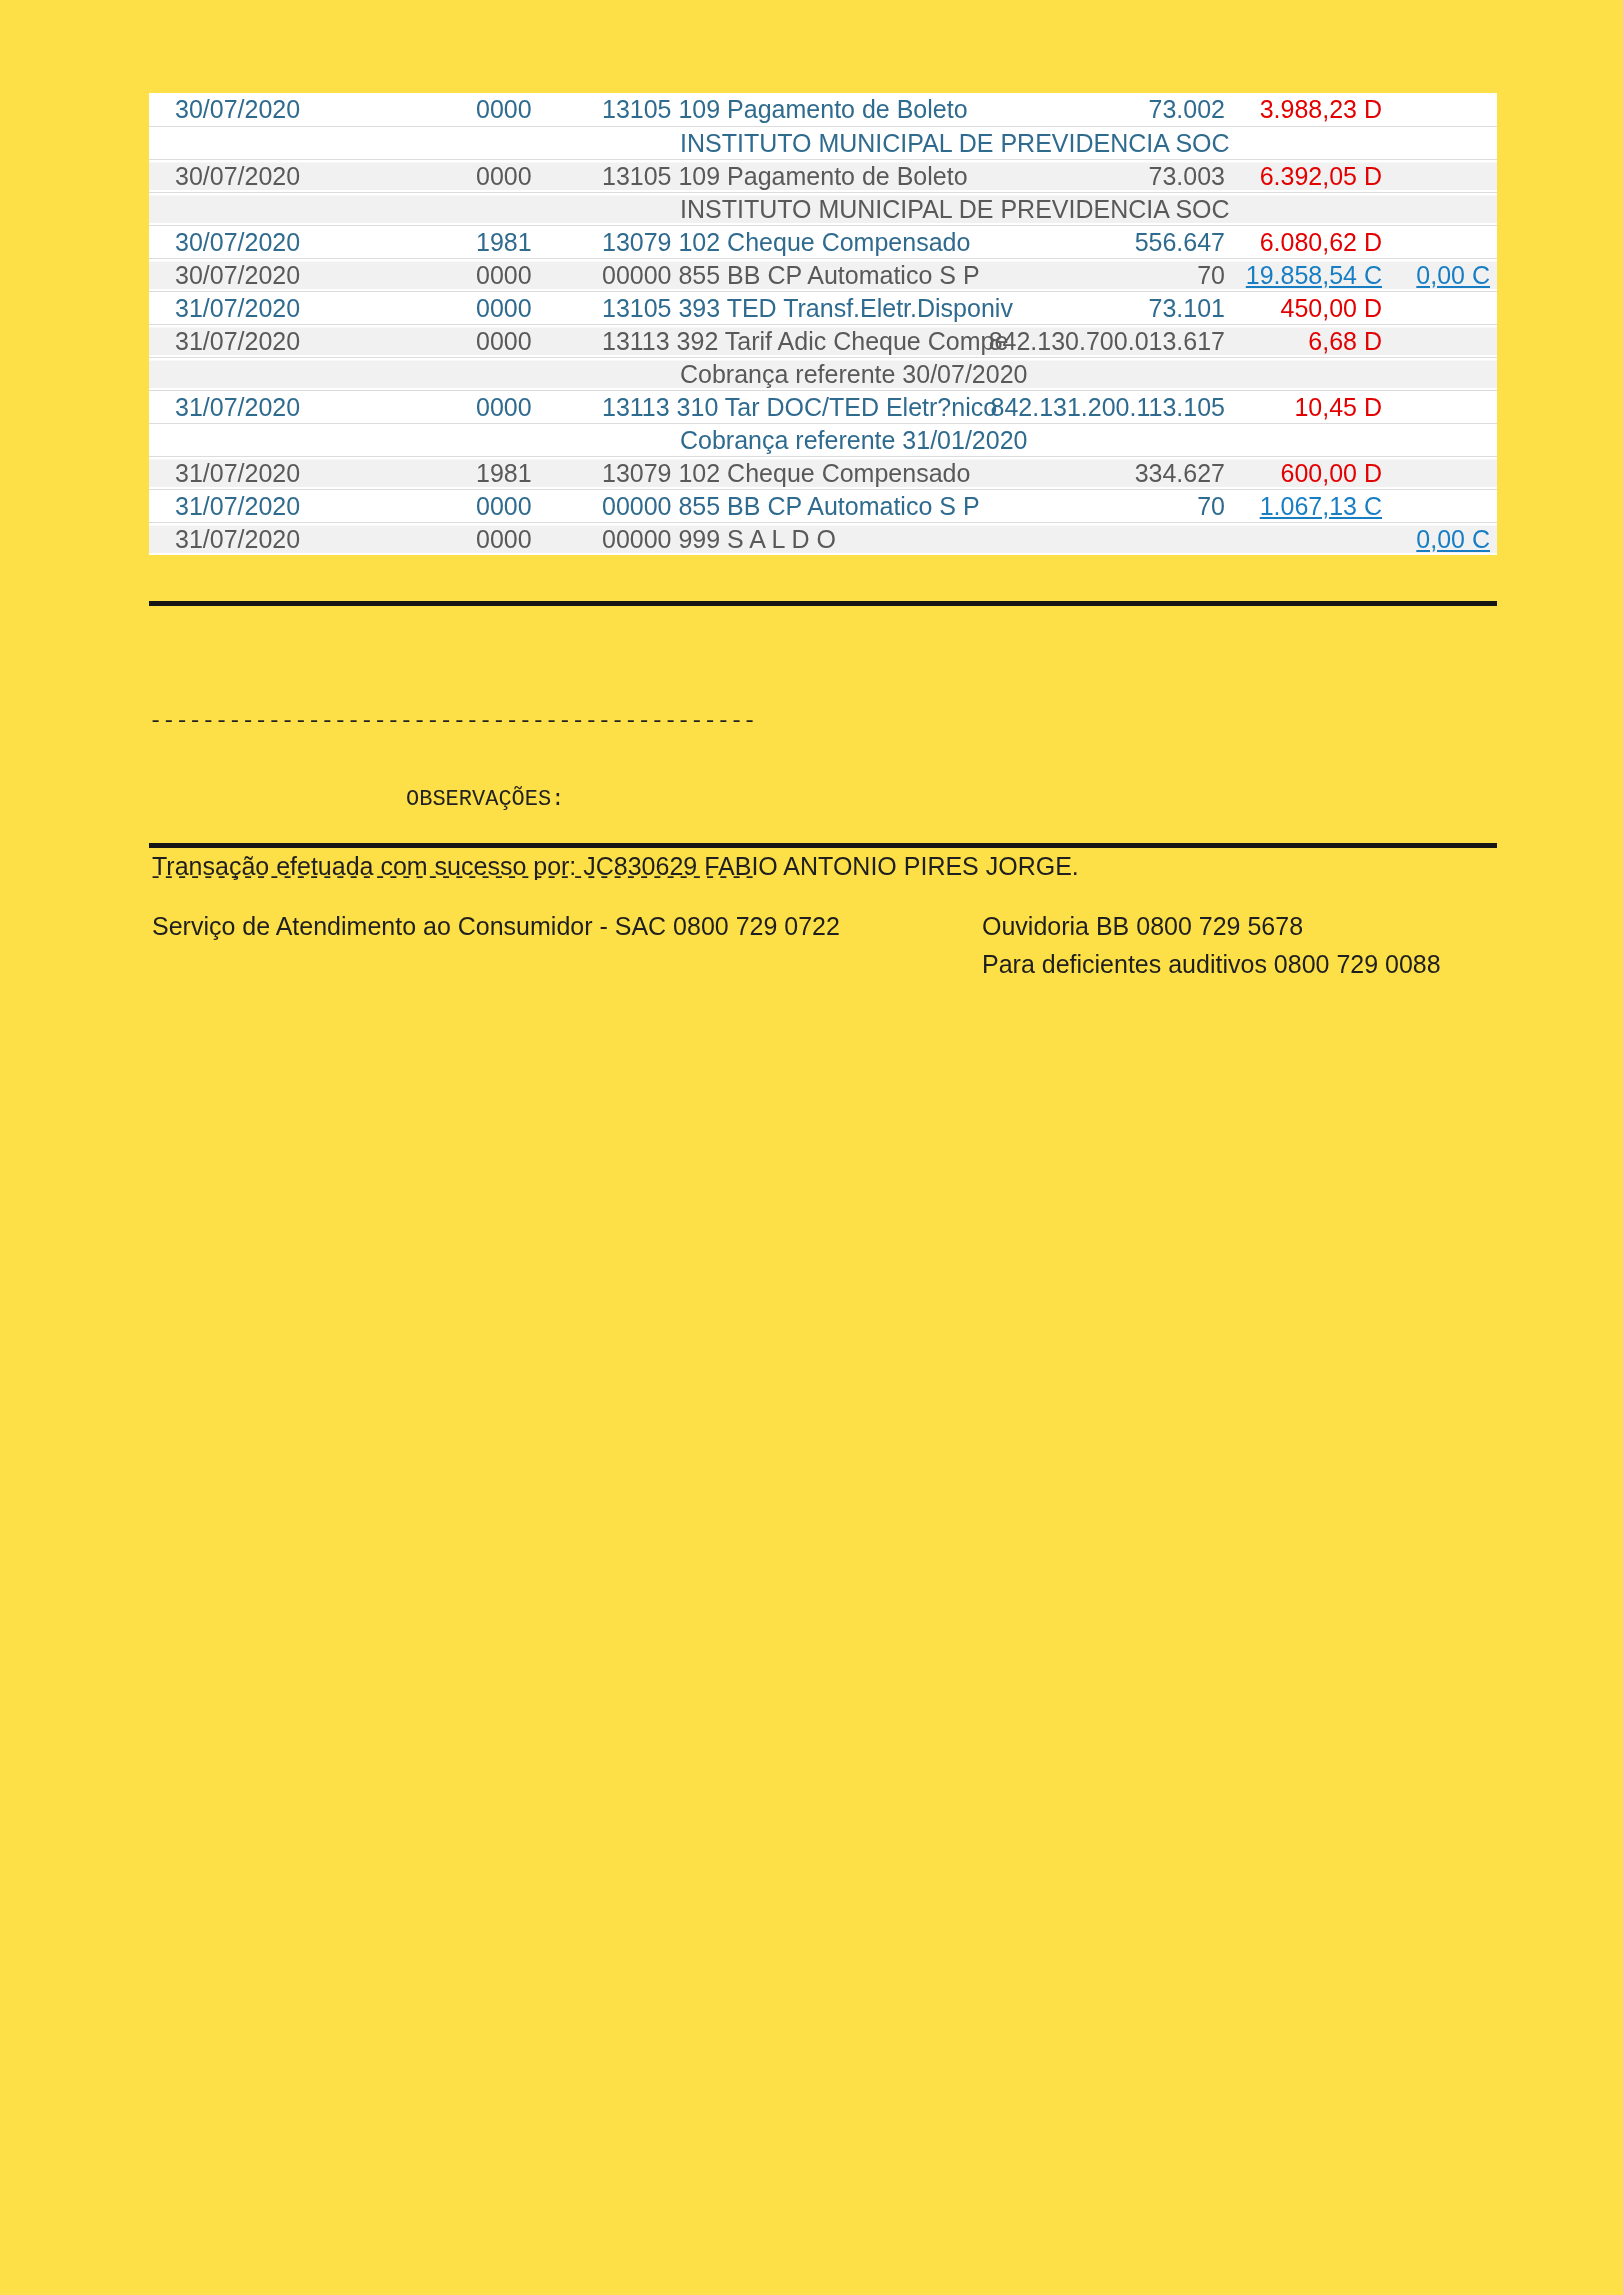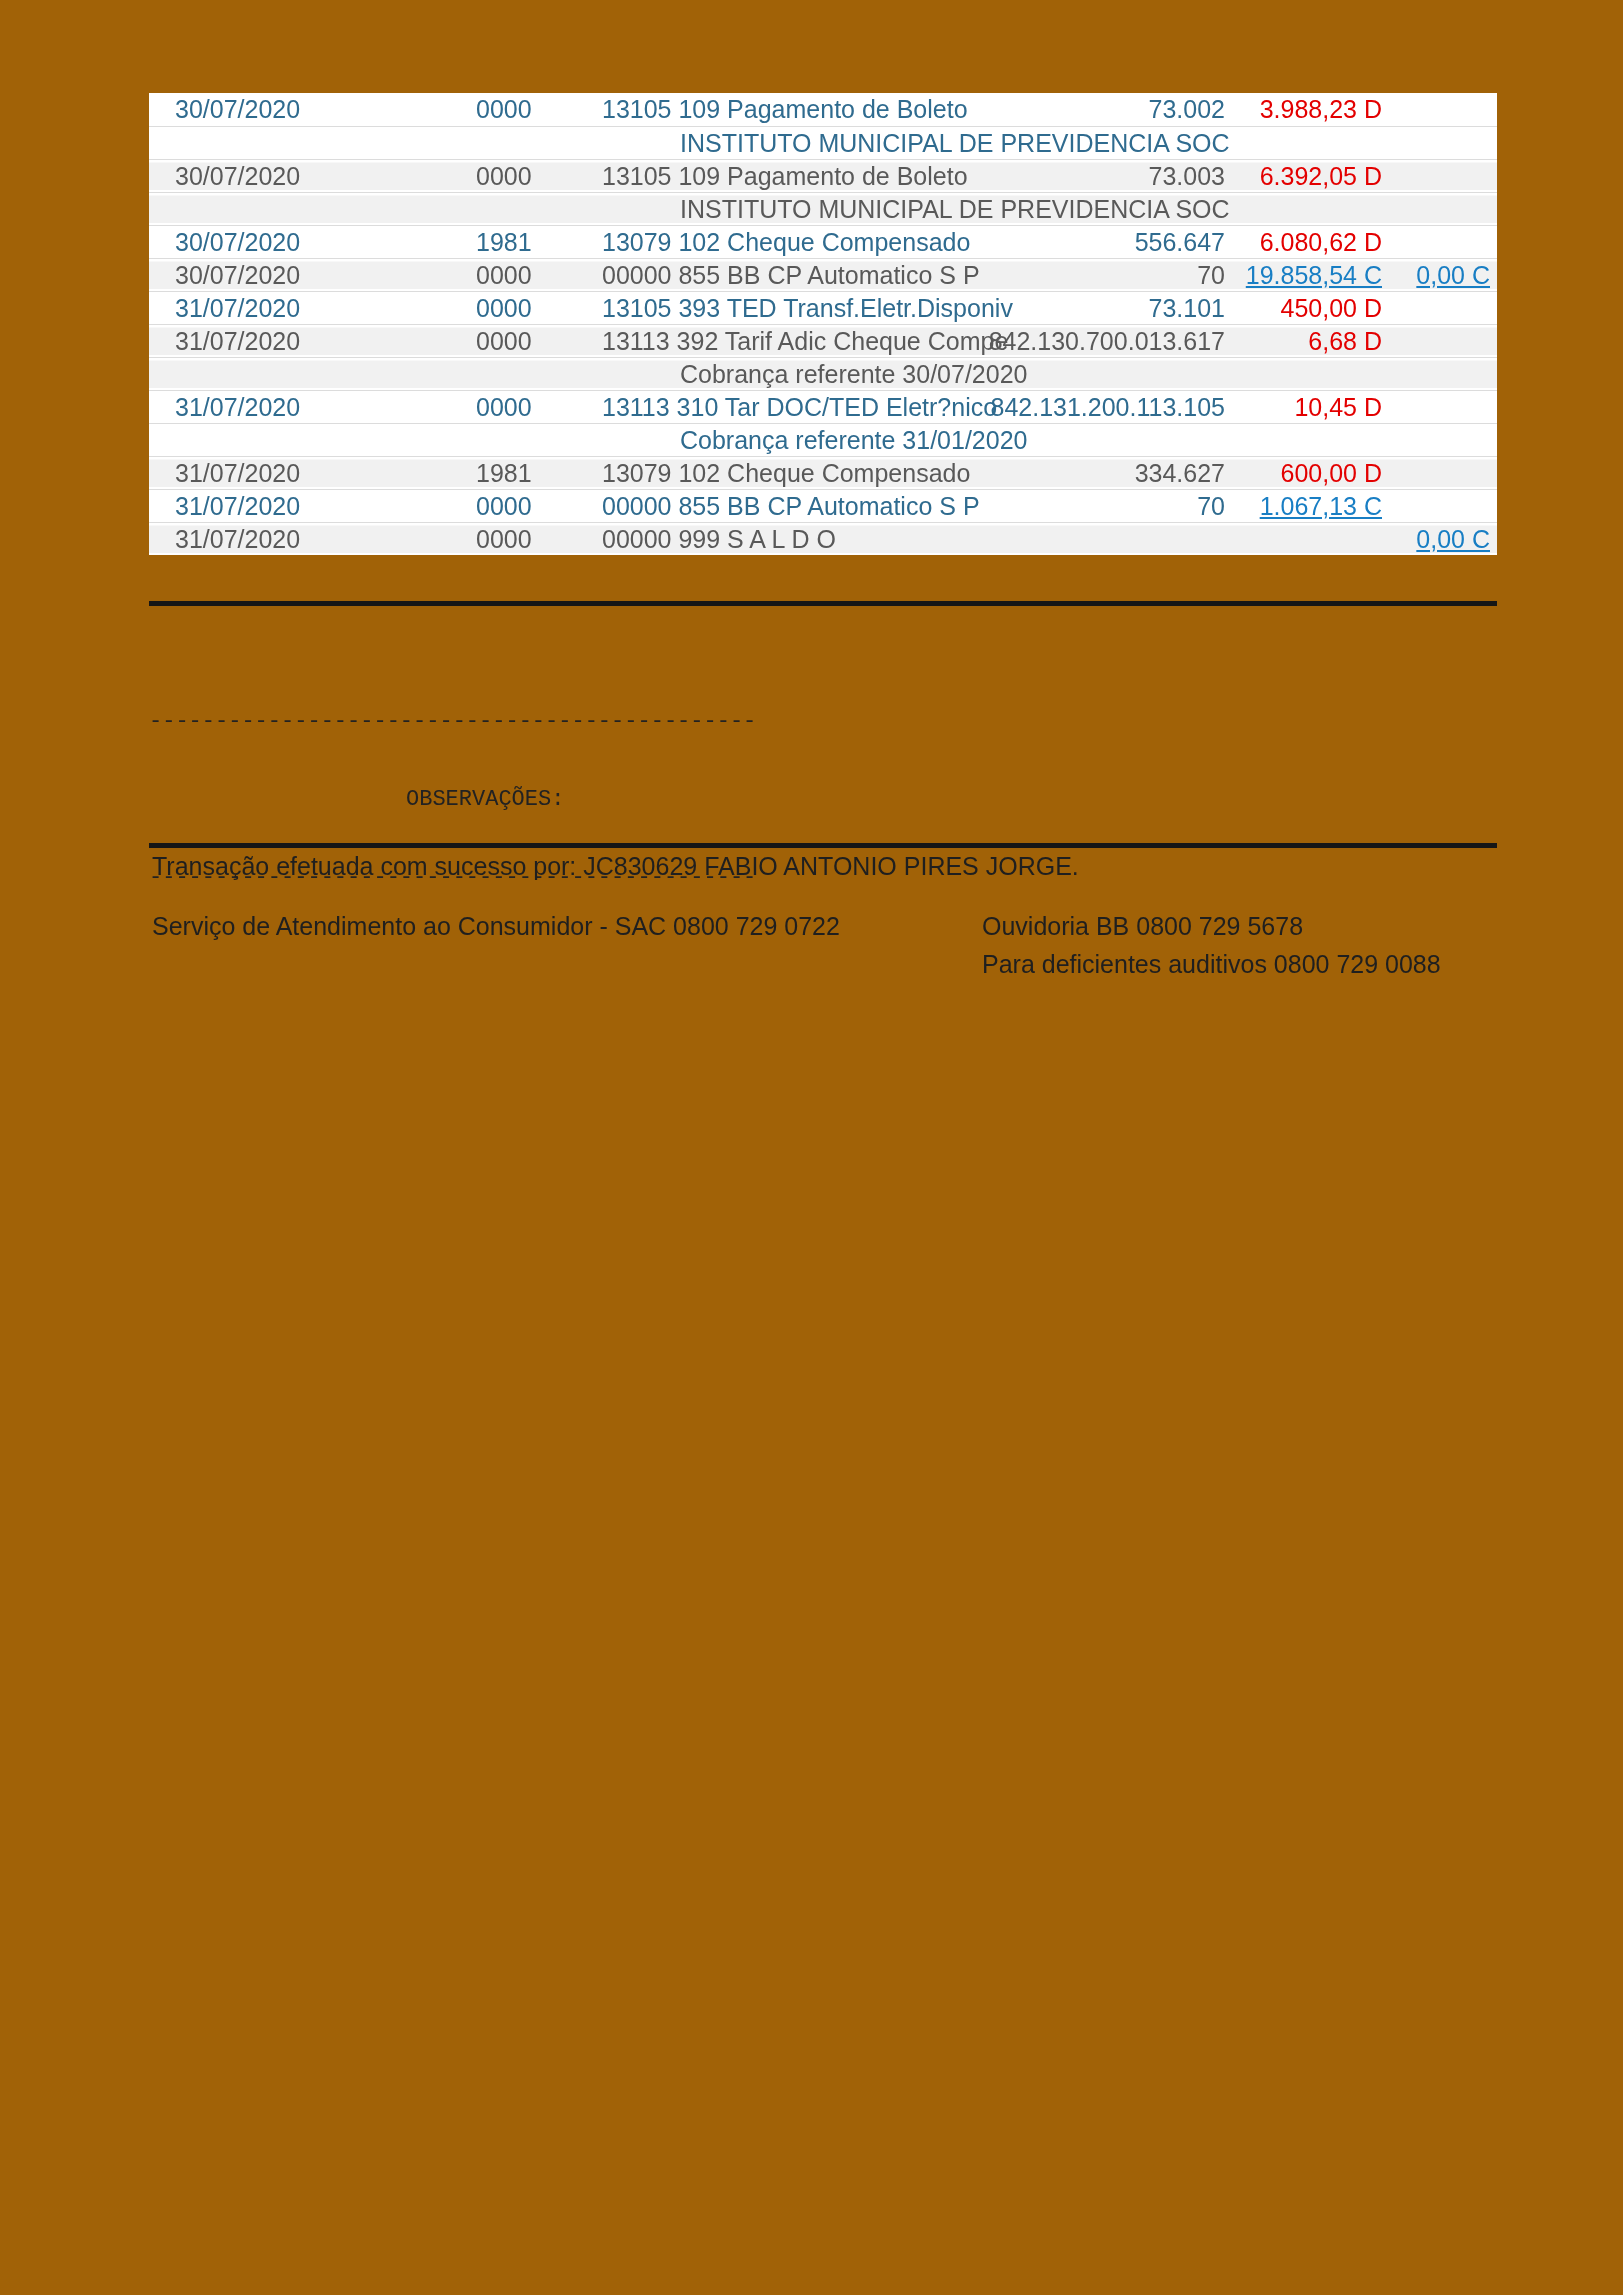--- a/index.html
+++ b/index.html
@@ -1,18 +1,18 @@
 <!DOCTYPE html>
 <html style="font-size:10.5px"><head>
 <meta charset="utf-8">
 <style>
   html,body{margin:0;padding:0;background:#ffffff;}
   body{width:1623px;height:2295px;position:relative;overflow:hidden;
        font-family:"Liberation Sans","DejaVu Sans",sans-serif;}
-  .page{position:absolute;left:0;top:0;width:1623px;height:2295px;background:#a16207;}
+  .page{position:absolute;left:0;top:0;width:1623px;height:2295px;background:#fde047;}
 
   
   .stable{position:absolute;left:149px;top:93px;width:1348px;}
   .row{display:flex;height:33px;align-items:center;font-size:25px;white-space:nowrap;
        border-top:1.3px solid #dcdcdc;box-sizing:border-box;
        box-shadow:inset 0 2.6px 0 0 #ffffff, inset 0 -2px 0 0 #ffffff;}
   .row:first-child{border-top:none;}
   .r-blue{background:#ffffff;color:#2f6b8f;}
   .r-gray{background:#f1f1f1;color:#595959;}
   .cell{display:block;}

